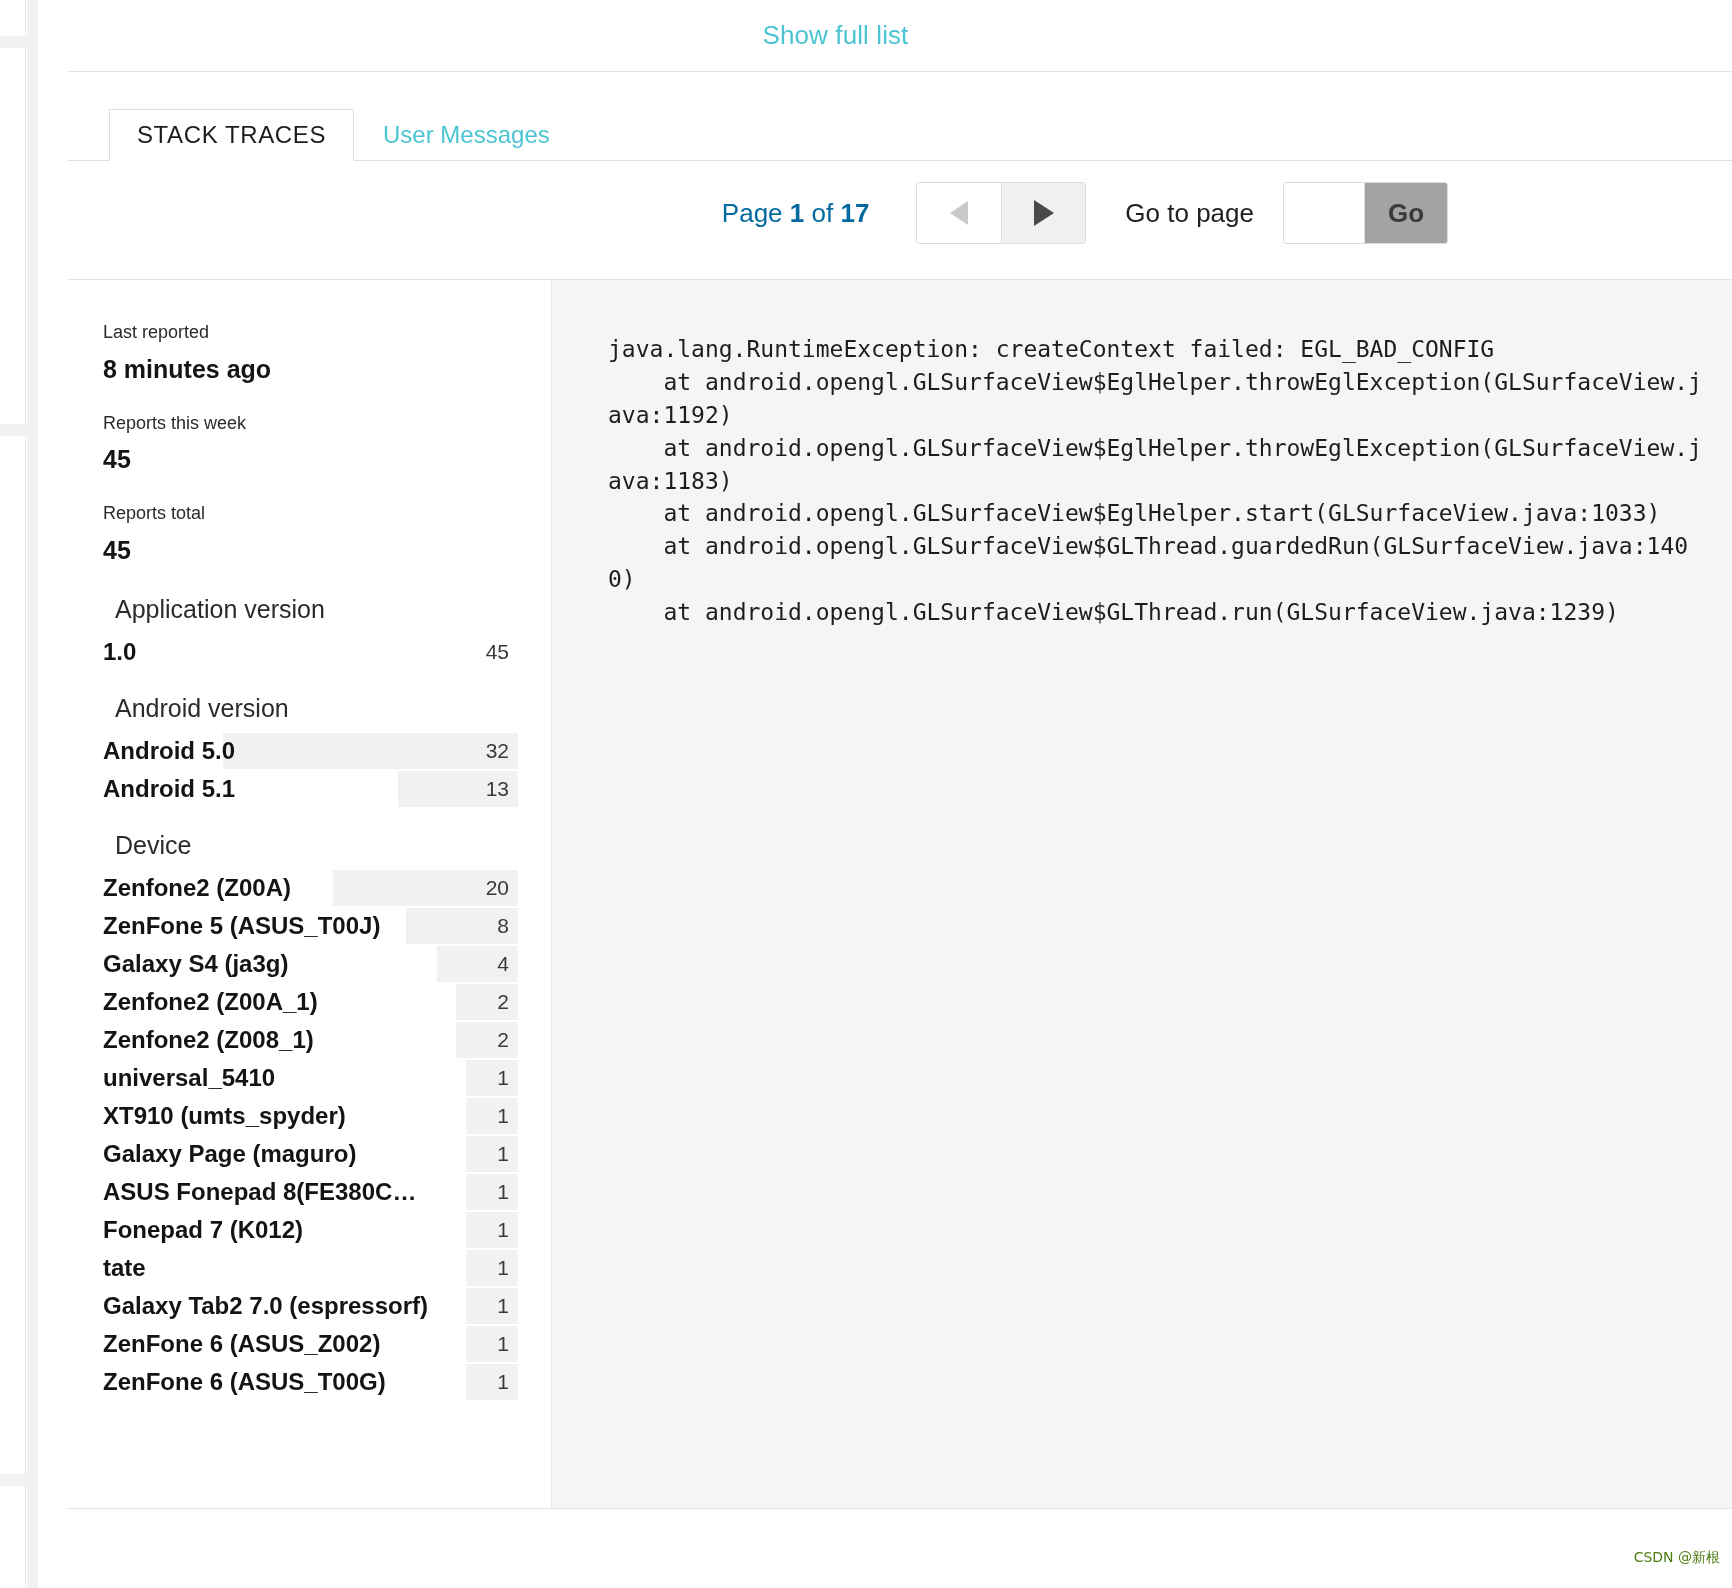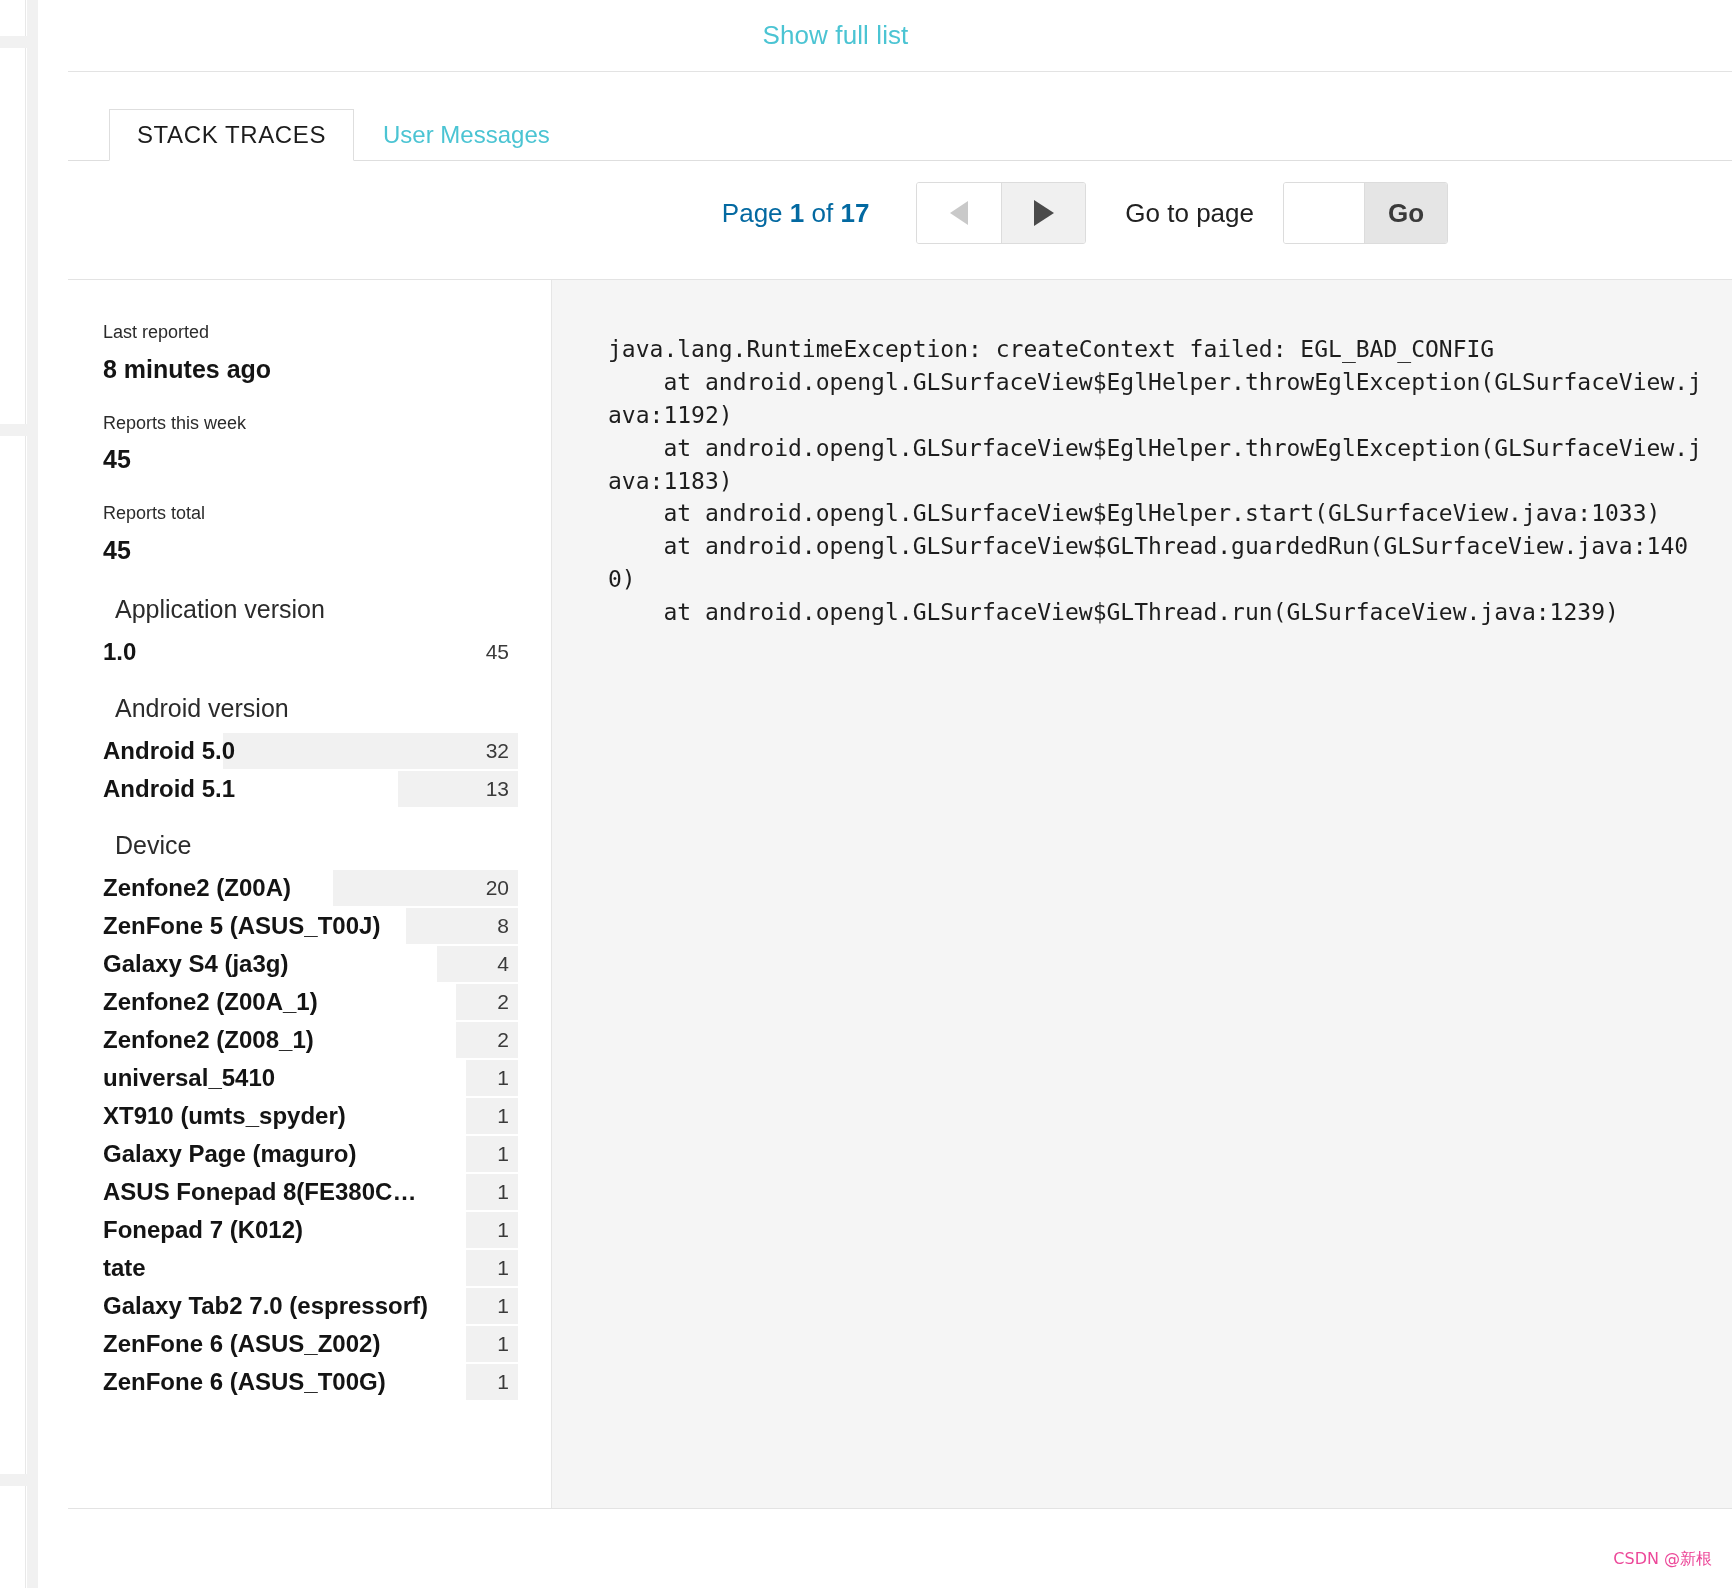--- a/index.html
+++ b/index.html
@@ -190,21 +190,21 @@
     font-family: "Liberation Sans", sans-serif;
     font-size: 24px;
     padding: 0 10px;
     color: #212121;
   }
   .gobtn {
     width: 83px; height: 60px;
     display: flex;
     align-items: center;
     justify-content: center;
-    background: #e5e5e5;
+    background: #a3a3a3;
     border-left: 1px solid #dcdcdc;
     font-size: 26px;
     font-weight: bold;
     color: #3a3a3a;
     cursor: pointer;
   }
 
   .hr-mid {
     position: absolute;
     left: 29px; top: 279px;
@@ -297,23 +297,23 @@
 
   .hr-bottom {
     position: absolute;
     left: 29px; top: 1508px;
     width: 1664px; height: 1px;
     background: #e3e3e3;
   }
 
   .watermark {
     position: absolute;
-    right: 20px; top: 1549px;
-    font-size: 16px;
-    color: #ec4899;
+    right: 12px; top: 1549px;
+    font-size: 14px;
+    color: #4d7c0f;
     font-family: "DejaVu Sans", sans-serif;
     white-space: nowrap;
   }
 </style>
 </head>
 <body>
 
 <div id="page">
 
   <div class="rail-outer"></div>

